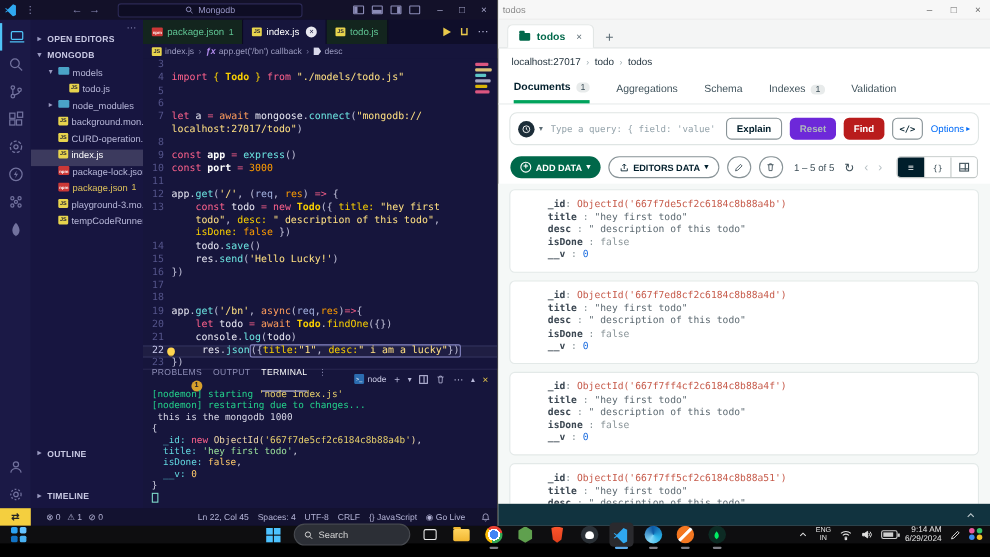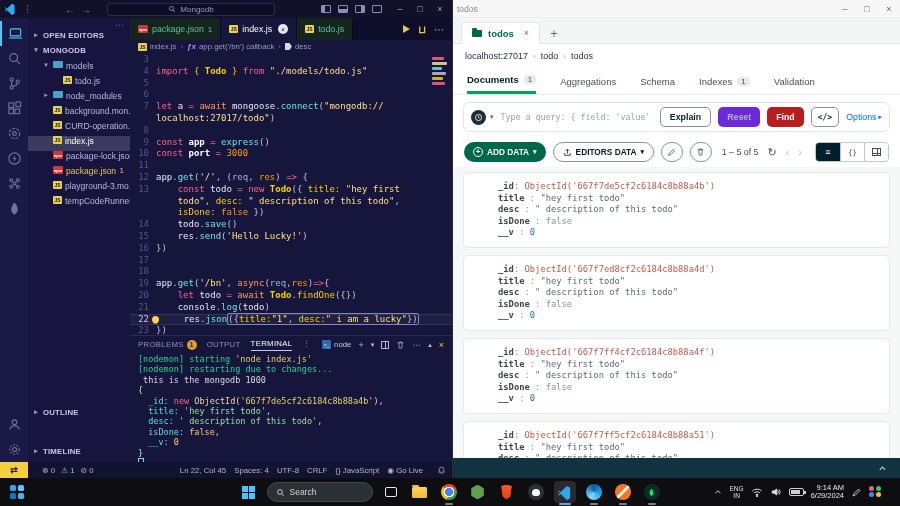--- a/index.html
+++ b/index.html
@@ -78,21 +78,21 @@
   .c-str{color:#ffe082;} .c-fn{color:#6be4e0;} .c-cls{color:#fad000;font-weight:bold;}
   .c-prop{color:#fad000;} .c-num{color:#ff9d00;} .c-var{color:#e9e9f4;}
   .c-varb{color:#ffffff;font-weight:bold;} .c-pun{color:#c0c0d8;} .c-pg{color:#fad000;}
   .c-prm{color:#a5b3e0;} .c-res{color:#ff9d00;}
   .tok-box{border:1px solid #8585c2;border-radius:2px;}
   .minimap{position:absolute;top:2px;right:2px;width:20px;height:78px;opacity:.85;}
   .mm{height:3px;margin:2px 2px;border-radius:1px;}
 
   .panel{height:127px;flex:none;border-top:1px solid #2d2b55;display:flex;flex-direction:column;background:#16153c;}
   .panel-tabs{height:17px;flex:none;display:flex;align-items:center;gap:10px;padding:0 8px;font-size:7.8px;color:#8f8fb8;}
-  .ptab{display:flex;align-items:center;gap:3px;letter-spacing:.3px;}
+  .ptab{display:flex;align-items:flex-end;gap:3px;letter-spacing:.3px;flex-direction:column;}
   .ptab.active{color:#fff;border-bottom:1px solid #c9c9ec;padding-bottom:2px;}
   .pbadge{width:10px;height:10px;border-radius:50%;background:#d8a02c;color:#1b1b2f;font-size:6.5px;display:flex;align-items:center;justify-content:center;font-weight:bold;}
   .panel-actions{margin-left:auto;display:flex;align-items:center;gap:7px;color:#b9b9da;font-size:9px;}
   .term-chip{display:flex;align-items:center;gap:3px;font-size:7.8px;color:#c9c9e4;}
   .term-chip .sq{width:9px;height:9px;background:#2b6cb0;border-radius:1px;color:#fff;font-size:5px;display:flex;align-items:center;justify-content:center;}
   .ico-split2{width:8px;height:8px;border:1px solid #b9b9da;position:relative;}
   .ico-split2::after{content:"";position:absolute;left:3px;top:0;bottom:0;width:1px;background:#b9b9da;}
   .pclose{color:#e8c84b;}
   .terminal{flex:1;padding:1px 8px;font-family:"DejaVu Sans Mono",monospace;font-size:8.5px;line-height:10.4px;overflow:hidden;}
   .t-line{white-space:pre;}
@@ -154,21 +154,21 @@
          font-family:"DejaVu Sans Mono",monospace;font-size:8.8px;line-height:11.6px;flex:none;}
   .dk{color:#3b4752;font-weight:bold;}
   .dc{color:#889397;}
   .dv-oid{color:#c65a4a;}
   .dv-str{color:#5d6a72;}
   .dv-bool{color:#889397;}
   .dv-num{color:#186ade;}
   .c-mongosh{height:20px;flex:none;background:#11333f;display:flex;align-items:center;justify-content:flex-end;padding-right:12px;color:#b8c4c9;}
 
   
-  .taskbar{height:28px;flex:none;background:#0e0e10;display:flex;align-items:center;position:relative;color:#e8e8e8;}
+  .taskbar{height:16px;flex:none;background:#0e0e10;display:flex;align-items:center;position:relative;color:#e8e8e8;}
   .tb-left{position:absolute;left:10px;display:flex;align-items:center;}
   .widgets-ico{width:14px;height:14px;display:grid;grid-template-columns:6px 6px;grid-template-rows:6px 6px;gap:2px;}
   .widgets-ico span{border-radius:1.5px;}
   .tb-center{margin:0 auto;display:flex;align-items:center;gap:7px;}
   .tbi{width:22px;height:22px;display:flex;align-items:center;justify-content:center;border-radius:4px;position:relative;}
   .tbi .openline{position:absolute;bottom:-2px;left:7px;right:7px;height:2px;border-radius:1px;background:#7d7d85;}
   .tbi.focused{background:#2a2a2e;}
   .tbi.focused .openline{background:#5ca9e8;left:5px;right:5px;}
   .start-ico{width:13px;height:13px;display:grid;grid-template-columns:6px 6px;grid-template-rows:6px 6px;gap:1px;}
   .start-ico span{background:#4cc2ff;}
@@ -182,21 +182,21 @@
     background:radial-gradient(circle at 50% 50%, #4285f4 0 4px, #fff 4px 5.5px, transparent 5.5px),
     conic-gradient(from -45deg,#ea4335 0 120deg,#34a853 0 240deg,#fbbc05 0 360deg);}
   .node-ico{width:14px;height:15px;background:#5fa04e;clip-path:polygon(50% 0,95% 25%,95% 75%,50% 100%,5% 75%,5% 25%);}
   .brave-ico{width:14px;height:15px;background:linear-gradient(#fb542b,#e03f1c);clip-path:polygon(50% 0,88% 10%,78% 80%,50% 100%,22% 80%,12% 10%);}
   .github-ico{width:16px;height:16px;border-radius:50%;background:#2b3137;position:relative;}
   .github-ico::after{content:"";position:absolute;left:4px;top:5px;width:8px;height:7px;background:#fff;border-radius:4px 4px 3px 3px;}
   .edge-ico{width:16px;height:16px;border-radius:50%;background:conic-gradient(from 210deg,#86d8f7,#0c59a4 40%,#2bb3e8 75%,#86d8f7);}
   .orange-ico{width:16px;height:16px;border-radius:50%;background:
       linear-gradient(135deg,transparent 43%,#fff 45% 55%,transparent 57%),#f47721;}
   .mongo-ico{width:16px;height:16px;border-radius:50%;background:#0d2b24;display:flex;align-items:center;justify-content:center;}
-  .tb-right{position:absolute;right:18px;display:flex;align-items:center;gap:7px;}
+  .tb-right{position:absolute;right:6px;display:flex;align-items:center;gap:7px;}
   .lang{font-size:6.5px;line-height:7px;text-align:center;color:#e0e0e0;}
   .battery{width:15px;height:8px;border:1px solid #cfcfcf;border-radius:2px;position:relative;}
   .battery::before{content:"";position:absolute;left:1px;top:1px;bottom:1px;width:9px;background:#cfcfcf;}
   .battery::after{content:"";position:absolute;right:-3px;top:2px;width:2px;height:3px;background:#cfcfcf;}
   .clock{font-size:7.5px;line-height:8.5px;text-align:right;color:#e8e8e8;}
   .cast-ico{width:13px;height:13px;display:grid;grid-template-columns:5px 5px;grid-template-rows:5px 5px;gap:1.5px;}
   .cast-ico span{border-radius:50%;}
   svg{display:block;}
 </style>
 </head>
@@ -564,21 +564,20 @@
                 <span class="pclose">×</span>
               </span>
             </div>
             <div class="terminal" id="terminal">
                 <div class="t-line"><span class="t-tg">[nodemon] starting </span><span class="t-ty">'node index.js'</span></div>
                 <div class="t-line"><span class="t-tg">[nodemon] restarting due to changes...</span></div>
                 <div class="t-line"><span class="t-tw"> this is the mongodb 1000</span></div>
                 <div class="t-line"><span class="t-tw">{</span></div>
                 <div class="t-line"><span class="t-tkey">  _id: </span><span class="t-tk">new </span><span class="t-tc">ObjectId(</span><span class="t-ty">'667f7de5cf2c6184c8b88a4b'</span><span class="t-tc">)</span><span class="t-tw">,</span></div>
                 <div class="t-line"><span class="t-tkey">  title: </span><span class="t-tstr">'hey first todo'</span><span class="t-tw">,</span></div>
-                <div class="t-line"><span class="t-tkey">  desc: </span><span class="t-tstr">' description of this todo'</span><span class="t-tw">,</span></div>
                 <div class="t-line"><span class="t-tkey">  isDone: </span><span class="t-tnum">false</span><span class="t-tw">,</span></div>
                 <div class="t-line"><span class="t-tkey">  __v: </span><span class="t-tnum">0</span></div>
                 <div class="t-line"><span class="t-tw">}</span></div>
                 <div class="t-line"><span class="t-cur"></span></div>
               </div>
           </div>
         </div>
       </div>
 
       <div class="statusbar">

